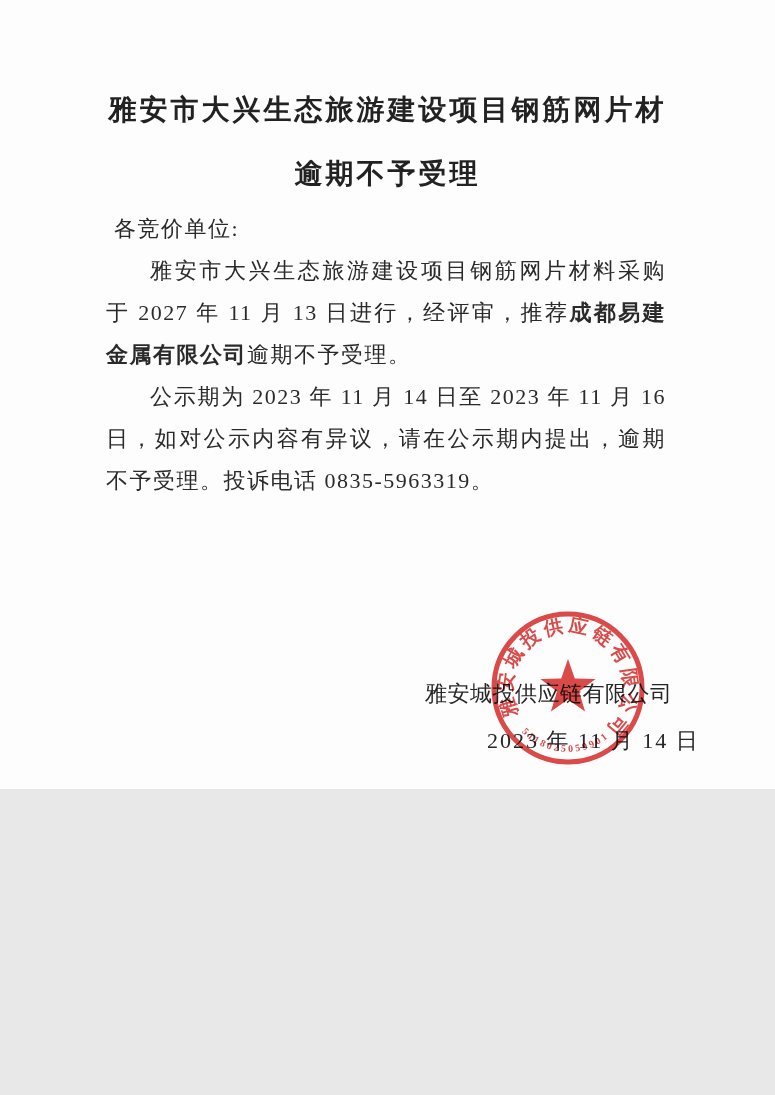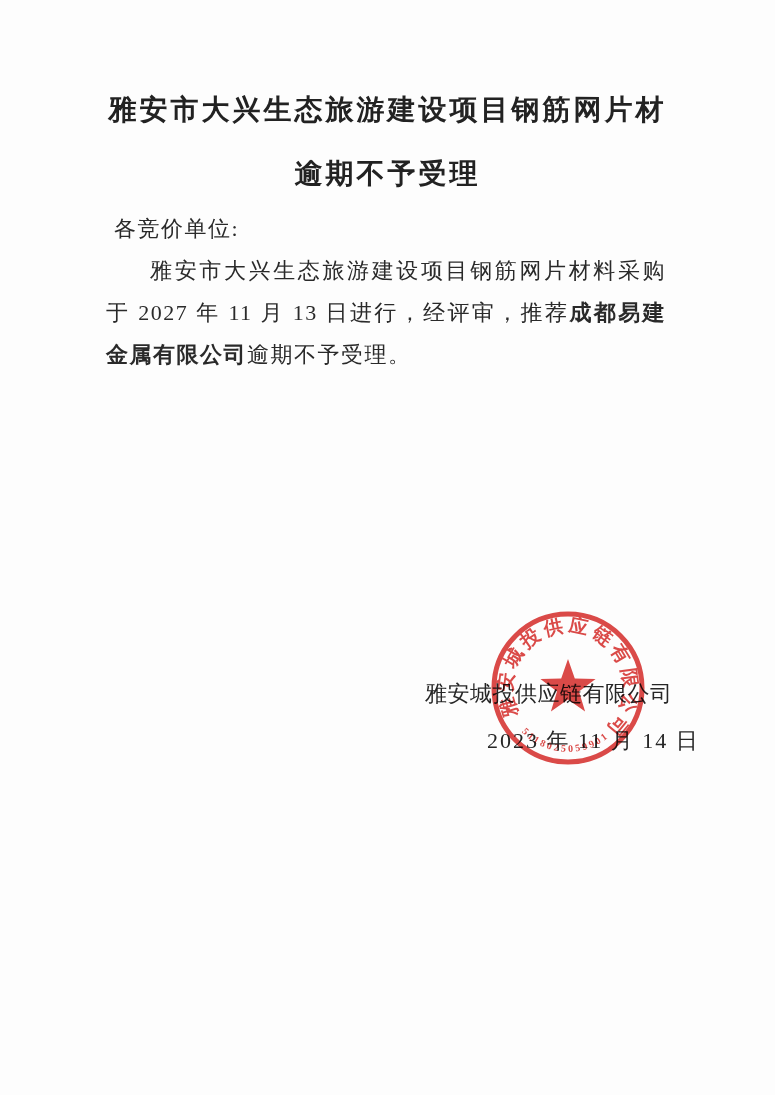--- a/index.html
+++ b/index.html
@@ -1,20 +1,20 @@
 <!DOCTYPE html>
 <html><head>
 <meta charset="utf-8">
 <style>
   * { margin: 0; padding: 0; box-sizing: border-box; }
   html, body { background: #e8e8e8; }
   .page {
     position: relative;
     width: 775px;
-    height: 1095px;
+    height: 789px;
     margin: 0 auto;
     background: #fdfdfd;
     overflow: hidden;
     color: #2a2a2a;
     text-decoration: underline;
   }
   .title {
     position: absolute;
     top: 78px;
     left: 0;
@@ -90,20 +90,21 @@
 <div class="page">
 
   <div class="title">
     <div class="title-line">雅安市大兴生态旅游建设项目钢筋网片材</div>
     <div class="title-line">逾期不予受理</div>
   </div>
 
   <div class="body-text">
     <div class="salutation">各竞价单位:</div>
     <div class="para"><span>雅安市大兴生态旅游建设项目钢筋网片材料采购于 2027 年 11 月 13 日进行，经评审，推荐</span><span class="bold">成都易建金属有限公司</span><span>逾期不予受理。</span></div>
+    <div class="para">公示期为 2023 年 11 月 14 日至 2023 年 11 月 16 日，如对公示内容有异议，请在公示期内提出，逾期不予受理。投诉电话 0835-5963319。</div>
   </div>
 
   <div class="sig-company">雅安城投供应链有限公司</div>
   <div class="sig-date">2023 年 11 月 14 日</div>
 
   <svg class="stamp" viewBox="0 0 170 170" xmlns="http://www.w3.org/2000/svg">
     <defs>
       <path id="arcNamePath" d="M 36.5 113 A 56 56 0 1 1 121 127.9" fill="none"></path>
       <path id="arcCodePath" d="M 36 126.1 A 64 64 0 0 0 134 126.1" fill="none"></path>
     </defs>

